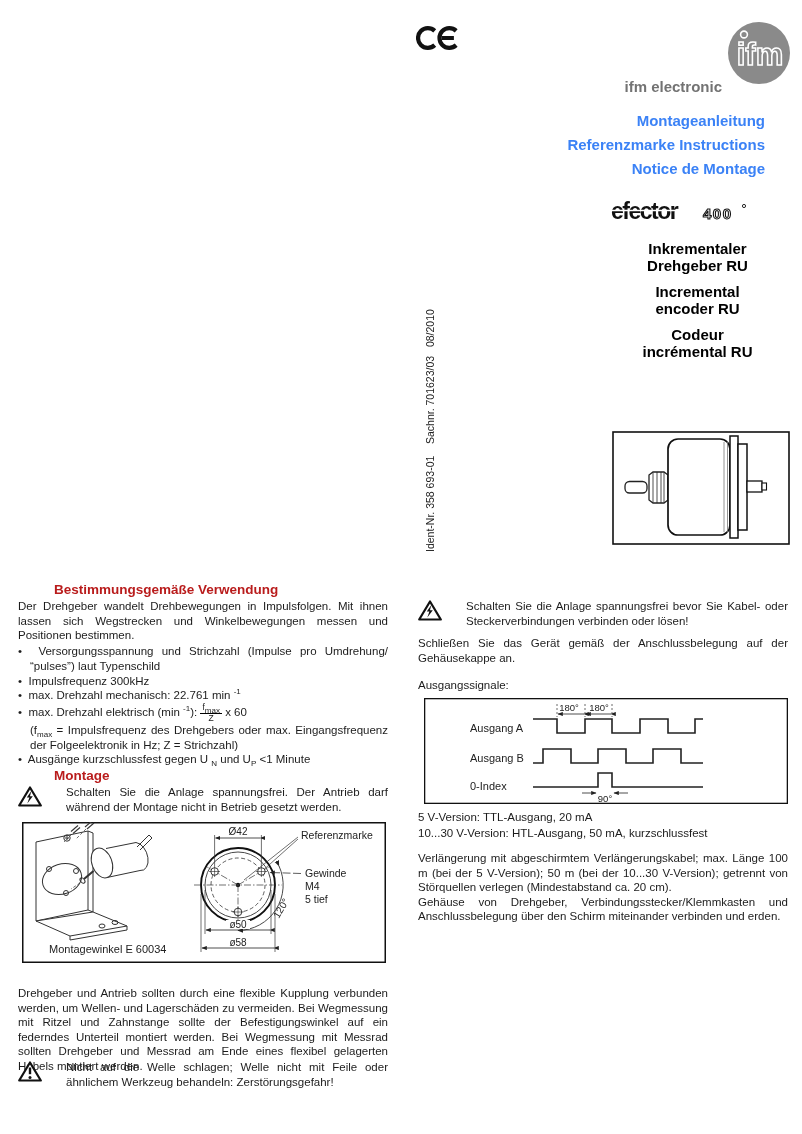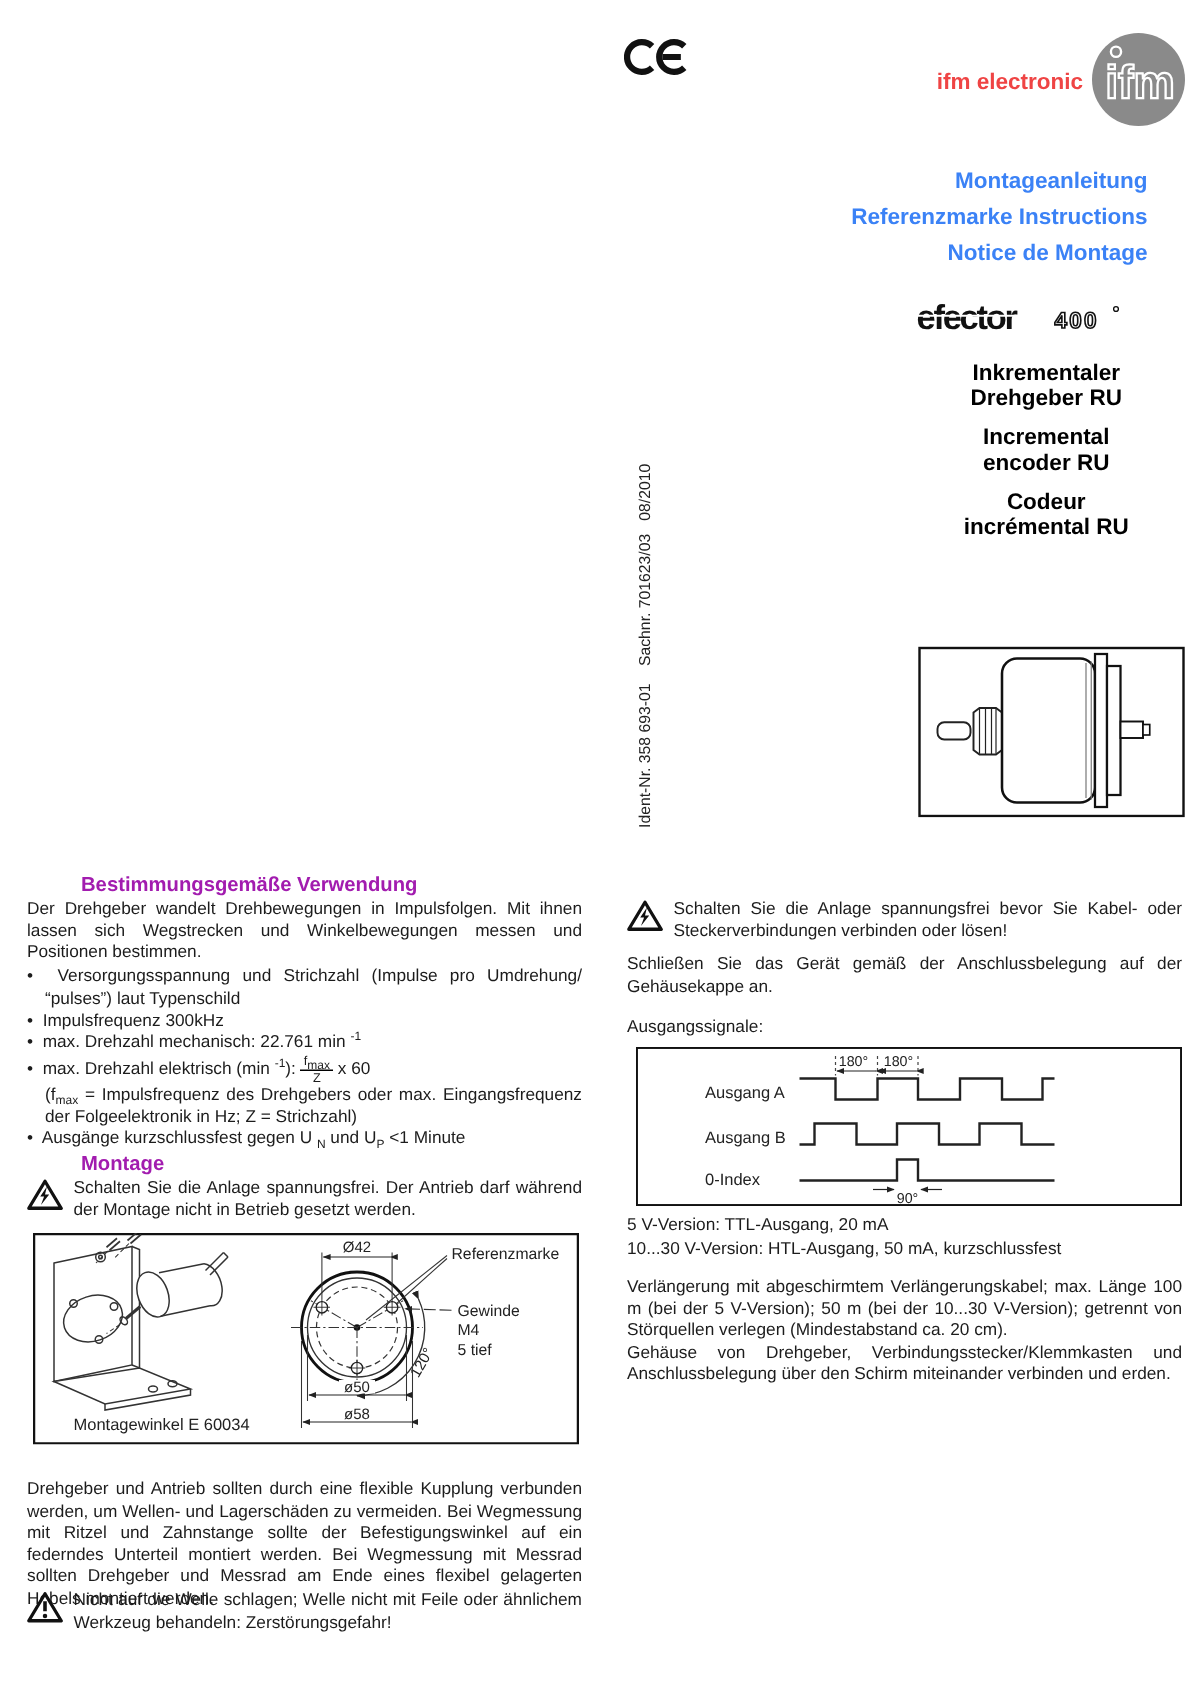--- a/index.html
+++ b/index.html
@@ -1,40 +1,40 @@
 <!DOCTYPE html>
 <html lang="de"><head>
 <meta charset="utf-8">
 <style>
   html,body{margin:0;padding:0;background:#e8e8e8;}
   .page{
     position:relative;width:802px;height:1134px;margin:0 auto;background:#fff;
     font-family:"Liberation Sans",sans-serif;color:#1c1c1c;overflow:hidden;
   }
   .abs{position:absolute;}
-  .h1{font-weight:bold;font-size:13.5px;color:#a21caf;padding-left:36px;}
+  .h1{font-weight:bold;font-size:13.5px;color:#b91c1c;padding-left:36px;}
   .body-text{font-size:11.5px;line-height:14.6px;text-align:justify;hyphens:auto;}
   .body-text p{margin:0;}
-  .brand-text{font-weight:bold;font-size:15px;color:#ef4444;text-align:right;}
+  .brand-text{font-weight:bold;font-size:15px;color:#737373;text-align:right;margin-top:32px;}
   .doc-titles{font-weight:bold;font-size:15px;line-height:24px;text-align:right;color:#3b82f6;}
   .product-titles{font-weight:bold;font-size:15px;line-height:17px;text-align:center;color:#000;}
   .product-titles .pt{white-space:pre-line;margin-bottom:9px;}
   .ident-vertical{
     font-size:10.5px;color:#222;white-space:pre;
     transform:rotate(-90deg);transform-origin:0 0;width:292px;height:16px;
   }
   .bullets{margin:0;padding:0;list-style:none;font-size:11.5px;line-height:14.8px;text-align:justify;}
   .bullets li{padding-left:12px;text-indent:-12px;margin:0;}
   .bullets li::before{content:"\2022\00a0";}
   sup{font-size:8px;vertical-align:super;line-height:0;}
   sub{font-size:8px;vertical-align:sub;line-height:0;}
   .frac{display:inline-block;text-align:center;vertical-align:-0.5em;font-size:8.5px;line-height:1.1;text-indent:0;}
   .frac .num{display:block;border-bottom:0.8px solid #000;padding:0 2px;}
   .frac .den{display:block;}
-  .warn-row{display:flex;gap:7px;align-items:flex-start;}
+  .warn-row{display:flex;gap:24px;align-items:flex-start;}
   .warn-row .wtext{flex:1;font-size:11.5px;line-height:14.6px;text-align:justify;}
   .warn-icon{flex:0 0 auto;margin-top:1px;}
   .sig-label{font-size:11.5px;}
   .version-lines{font-size:11.5px;line-height:15.5px;}
   svg text{font-family:"Liberation Sans",sans-serif;}
 </style>
 </head>
 <body>
 
 <div class="page">

